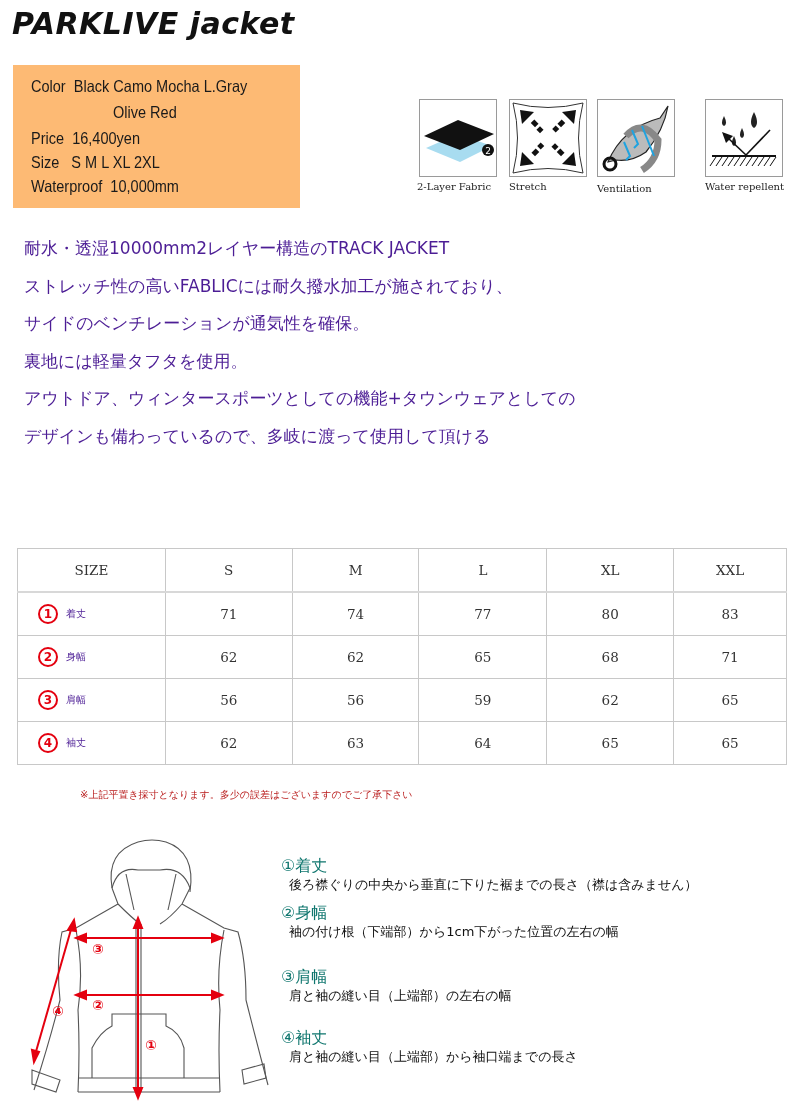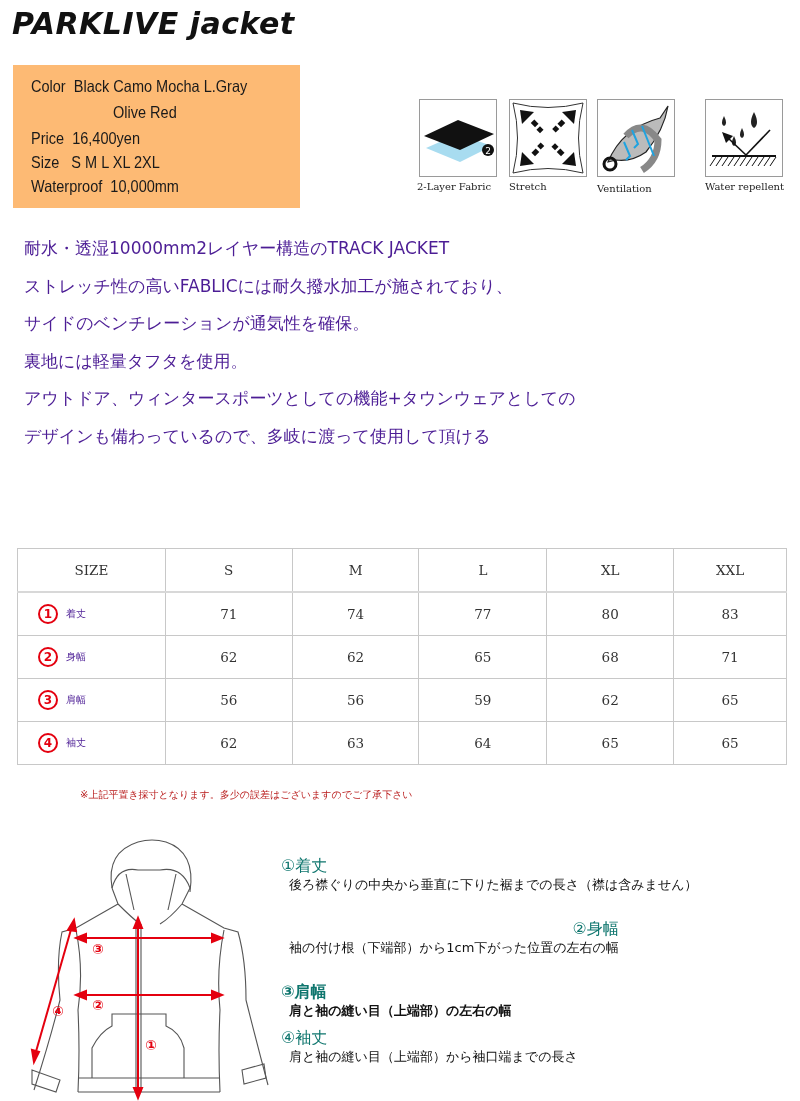--- a/index.html
+++ b/index.html
@@ -248,25 +248,25 @@
       <text x="125" y="220">①</text>
     </g>
   </svg>
 </div>
 
 <div class="abs legend">
   <div class="leg-item" style="top:0;">
     <div class="leg-title">①着丈</div>
     <div class="leg-desc">後ろ襟ぐりの中央から垂直に下りた裾までの長さ（襟は含みません）</div>
   </div>
-  <div class="leg-item" style="top:63px;text-align:right;">
+  <div class="leg-item" style="top:47px;">
     <div class="leg-title">②身幅</div>
     <div class="leg-desc">袖の付け根（下端部）から1cm下がった位置の左右の幅</div>
   </div>
-  <div class="leg-item" style="top:126px;font-weight:bold;">
+  <div class="leg-item" style="top:111px;">
     <div class="leg-title">③肩幅</div>
     <div class="leg-desc">肩と袖の縫い目（上端部）の左右の幅</div>
   </div>
   <div class="leg-item" style="top:172px;">
     <div class="leg-title">④袖丈</div>
     <div class="leg-desc">肩と袖の縫い目（上端部）から袖口端までの長さ</div>
   </div>
 </div>
 
 </body></html>

